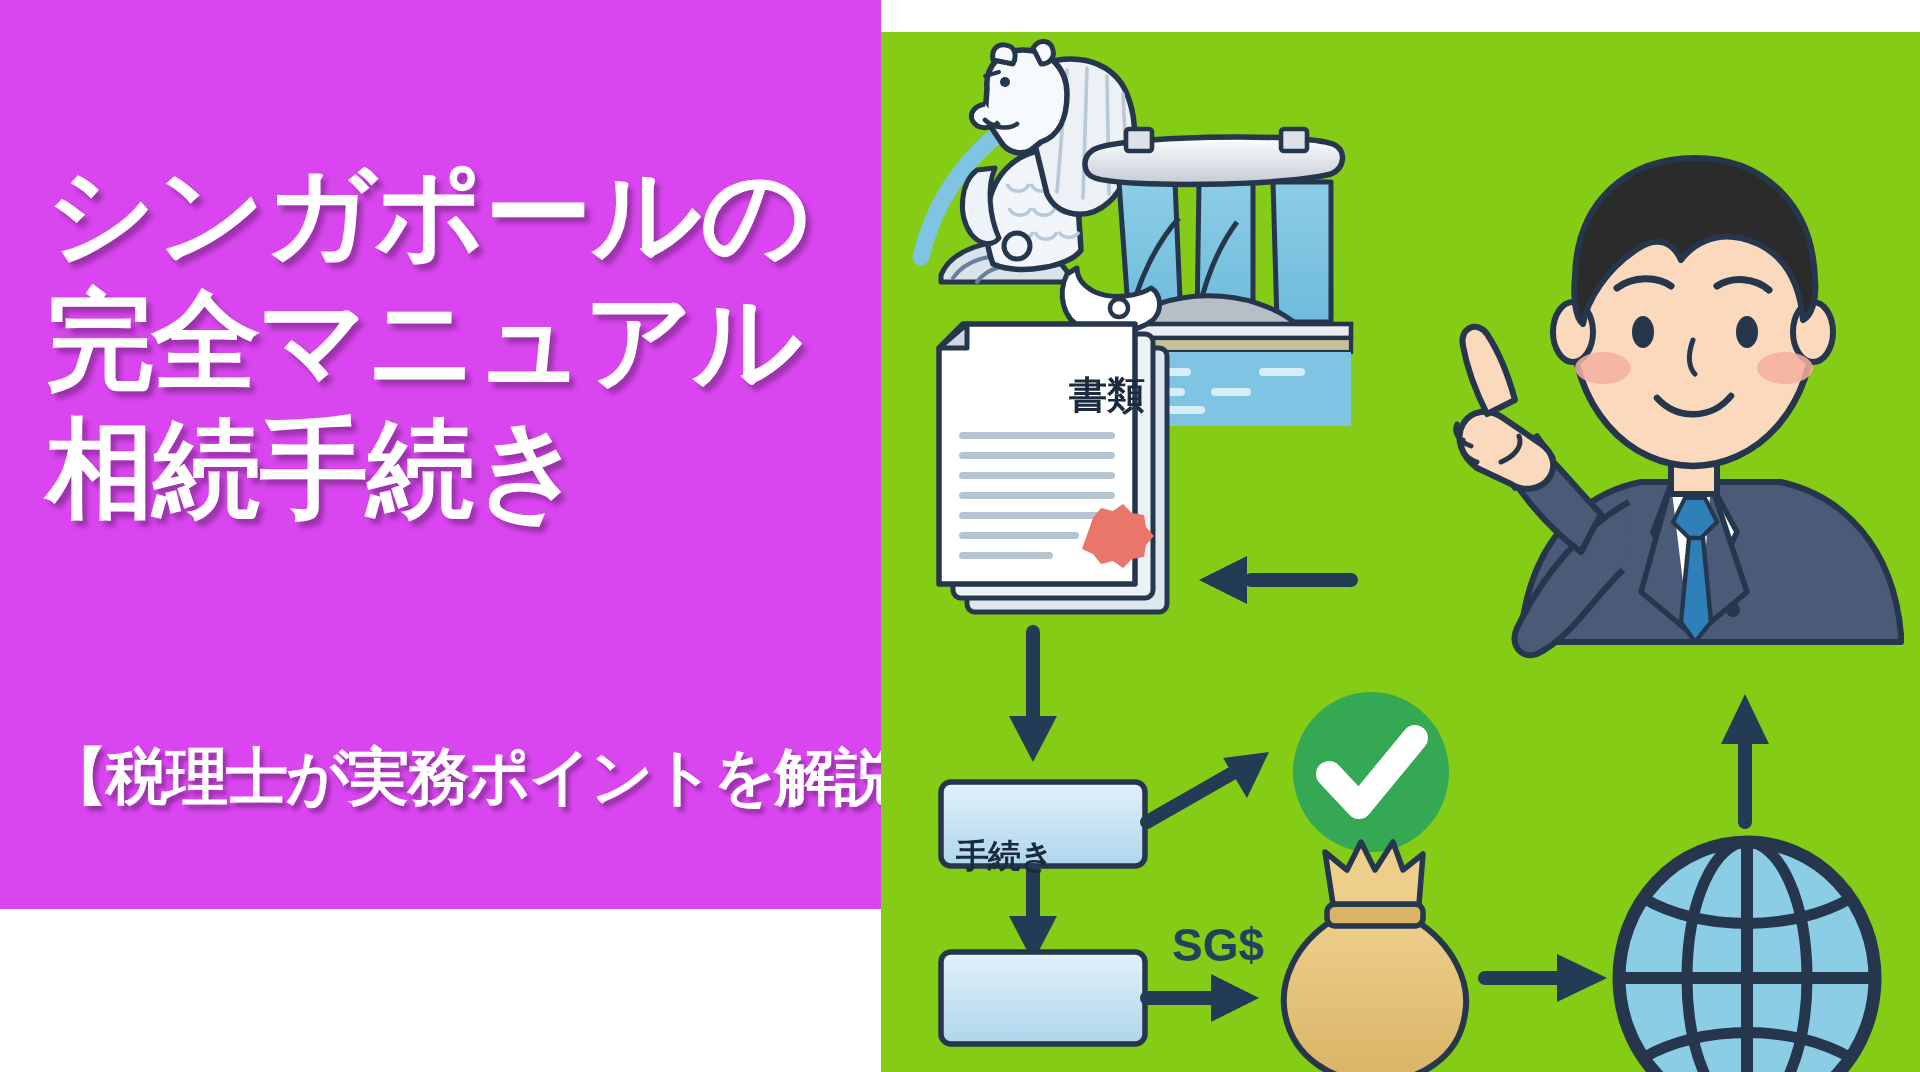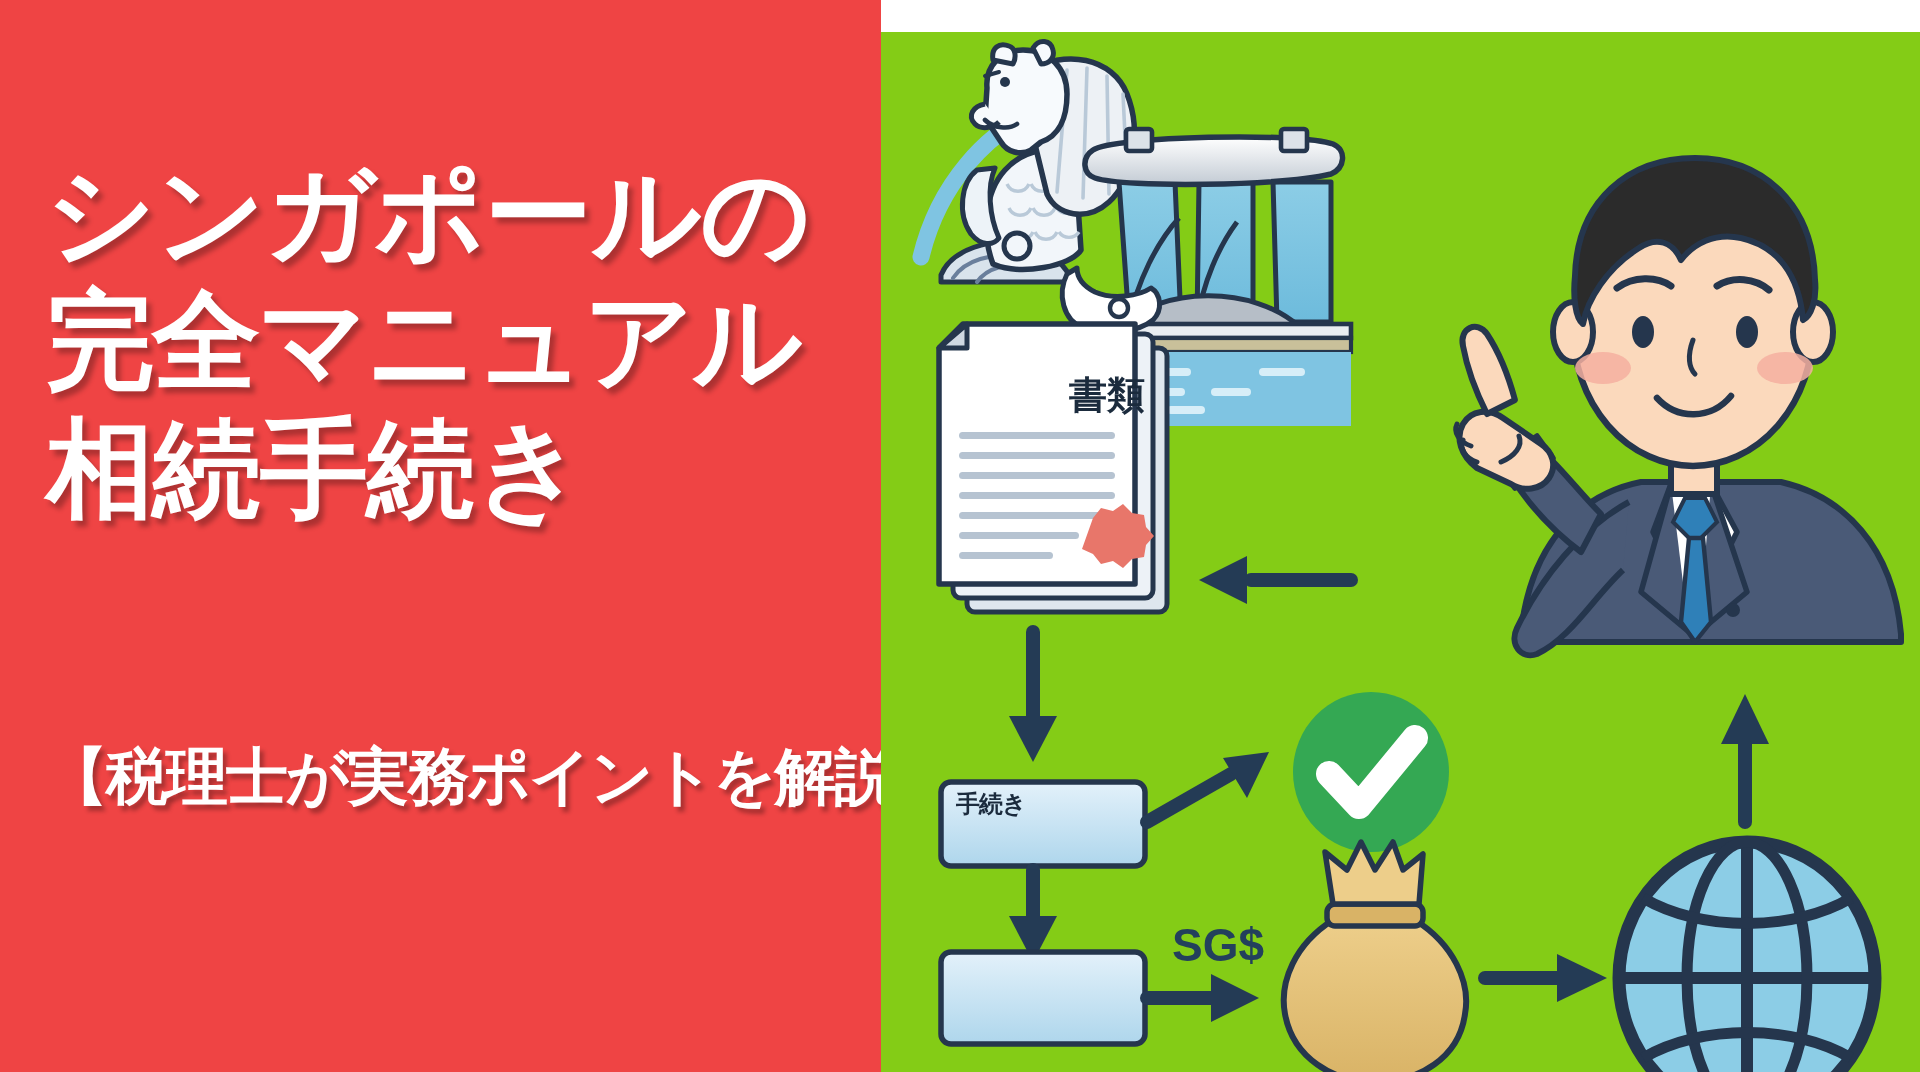--- a/index.html
+++ b/index.html
@@ -5,22 +5,22 @@
   html,body{margin:0;padding:0;}
   body{
     width:1920px;height:1072px;overflow:hidden;
     font-family:"Liberation Sans","DejaVu Sans",sans-serif;
     background:#ffffff;
   }
   #root{position:relative;width:1920px;height:1072px;}
 
   
   .left-panel{
-    position:absolute;left:0;top:0;width:881px;height:1072px;
-    background:#ef4444;
+    position:absolute;left:0;top:0;width:881px;height:909px;
+    background:#d946ef;
   }
   .title-block{
     position:absolute;left:46px;top:150px;width:840px;
   }
   .title-line{
     font-family:"DejaVu Sans","Liberation Sans",sans-serif;
     font-weight:bold;
     color:#ffffff;
     font-size:108px;
     line-height:1.18;
@@ -52,21 +52,21 @@
   
   .lbl{
     position:absolute;
     font-family:"DejaVu Sans","Liberation Sans",sans-serif;
     font-weight:bold;
     color:#243B55;
     white-space:nowrap;
     pointer-events:none;
   }
   .lbl-doc{left:188px;top:338px;font-size:38px;letter-spacing:0px;color:#1b2b3d;}
-  .lbl-proc{left:75px;top:756px;font-size:24px;letter-spacing:-1px;color:#1b2b3d;}
+  .lbl-proc{left:75px;top:802px;font-size:33px;letter-spacing:-1px;color:#1b2b3d;}
   .lbl-sgd{left:291px;top:886px;font-size:46px;color:#23405c;font-family:Liberation Sans, sans-serif;}
 </style>
 </head>
 <body>
 
 <div id="root">
 
   <div class="left-panel">
     <div class="title-block">
       <div class="title-line l1">シンガポールの</div>

